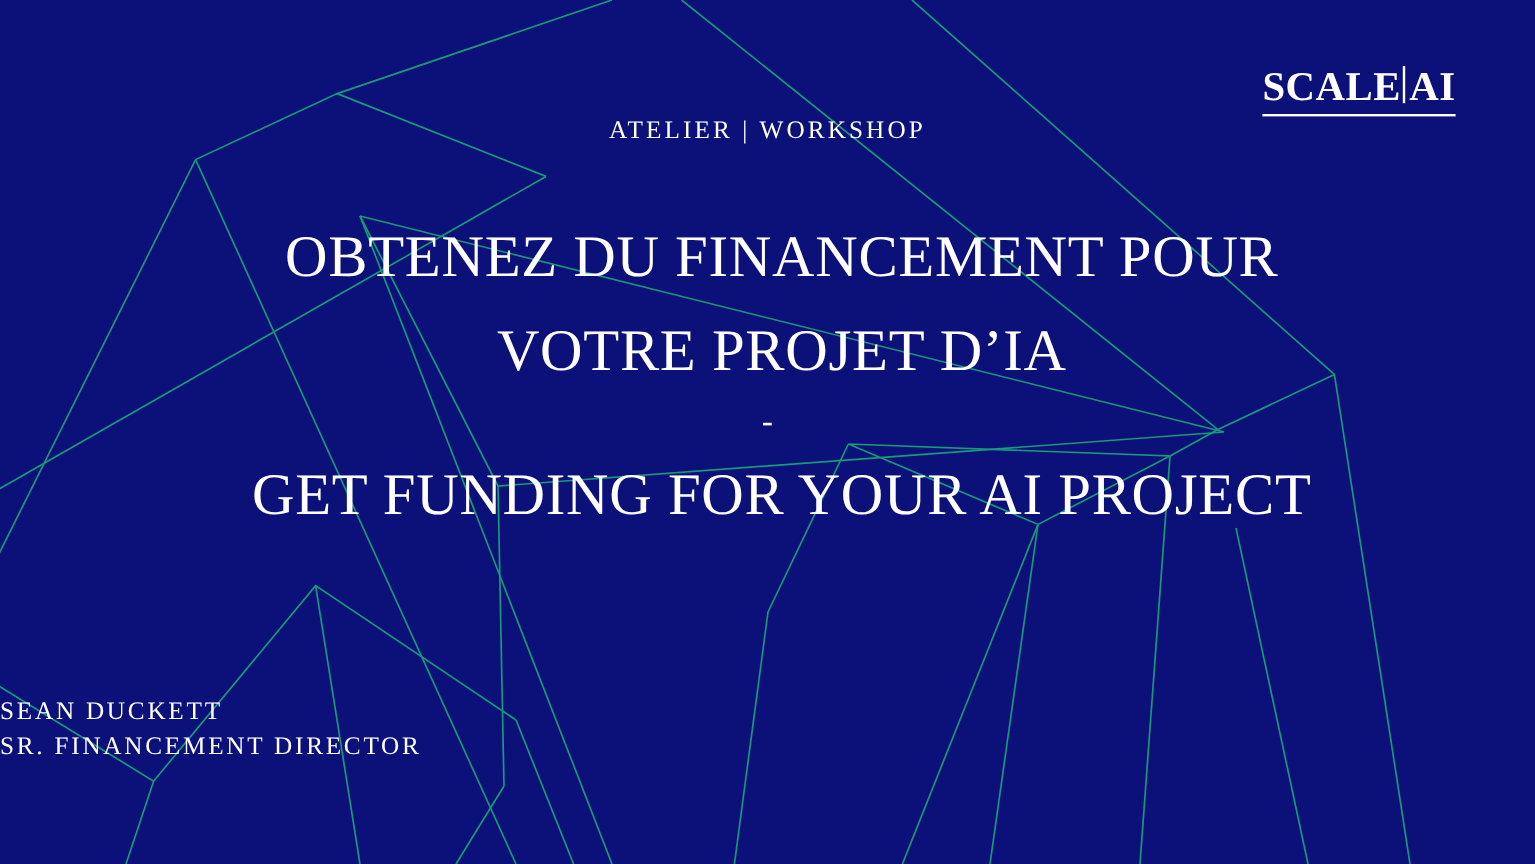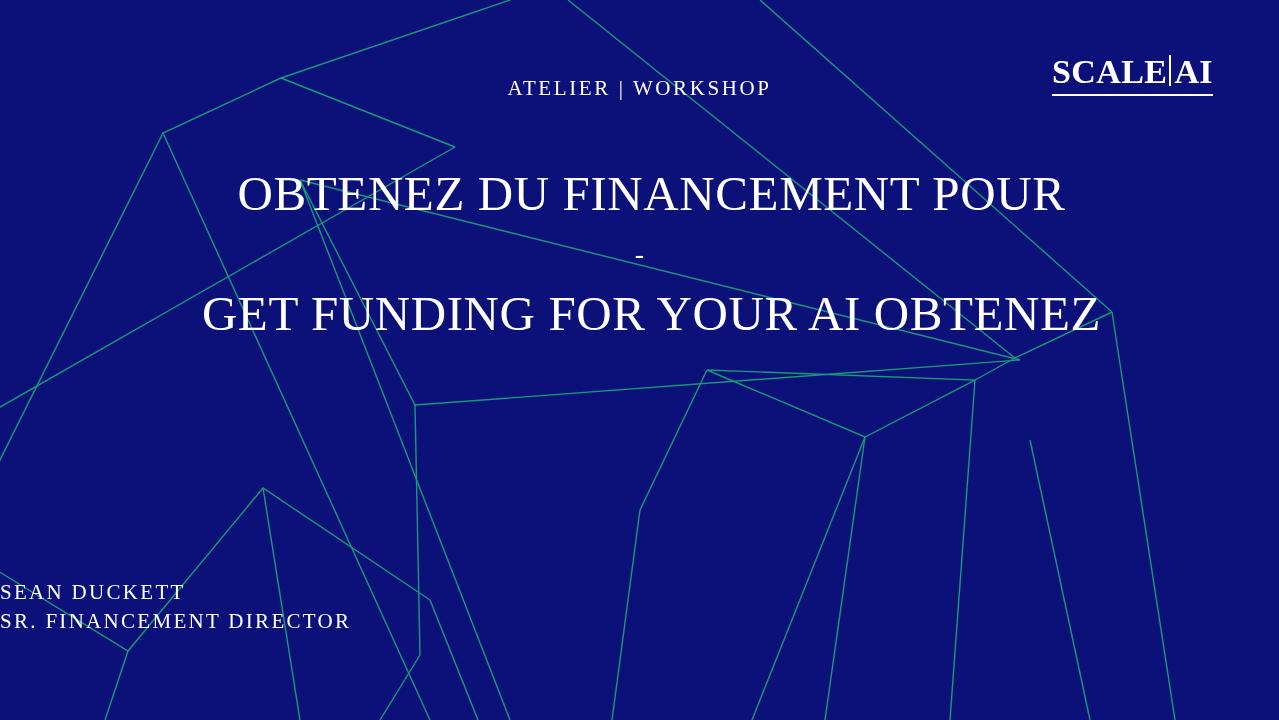--- a/index.html
+++ b/index.html
@@ -77,21 +77,21 @@
     left: 0;
     right: 0;
     top: 0;
     bottom: 0;
     display: flex;
     flex-direction: column;
     align-items: center;
   }
 
   .eyebrow {
-    margin-top: 76px;
+    margin-top: 96px;
     color: #ffffff;
     font-size: 21px;
     font-weight: 500;
     letter-spacing: 2.6px;
     white-space: nowrap;
   }
 
   .title-block {
     margin-top: 54px;
     width: 100%;
@@ -170,22 +170,23 @@
     </div>
     <div class="logo-underline"></div>
   </div>
 
   <div class="content">
 
     <div class="eyebrow">ATELIER | WORKSHOP</div>
 
     <div class="title-block">
       <span class="title-line">OBTENEZ DU FINANCEMENT POUR</span>
+      <span class="title-line">VOTRE PROJET D’IA</span>
       <span class="title-sep">-</span>
-      <span class="title-line">GET FUNDING FOR YOUR AI OBTENEZ</span>
+      <span class="title-line">GET FUNDING FOR YOUR AI PROJECT</span>
     </div>
 
     <div class="presenter">
       <span class="presenter-line">SEAN DUCKETT</span>
       <span class="presenter-line">SR. FINANCEMENT DIRECTOR</span>
     </div>
 
   </div>
 </div>
 

